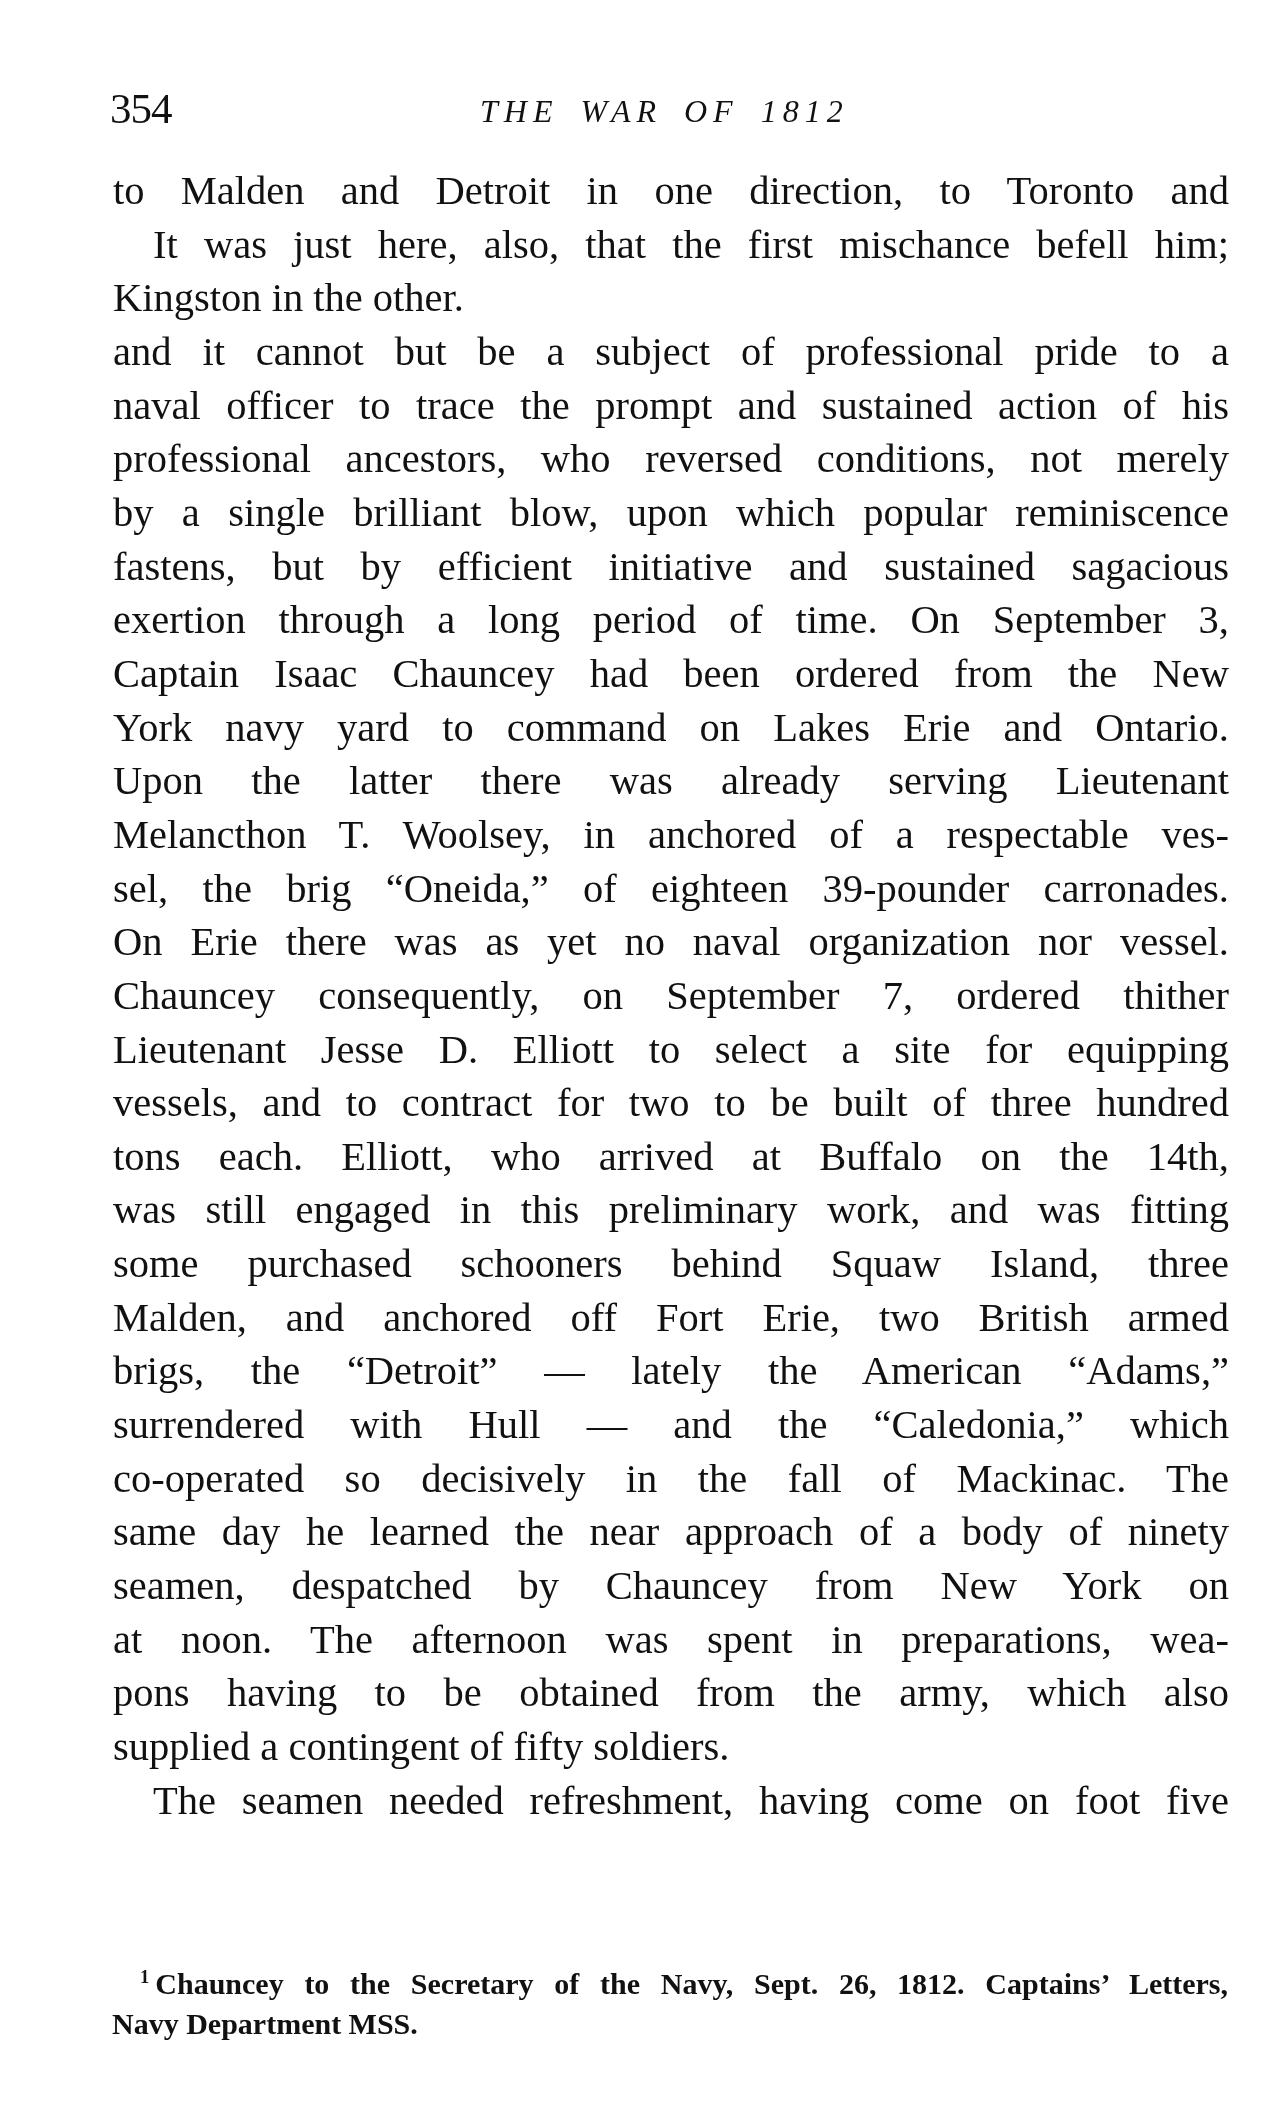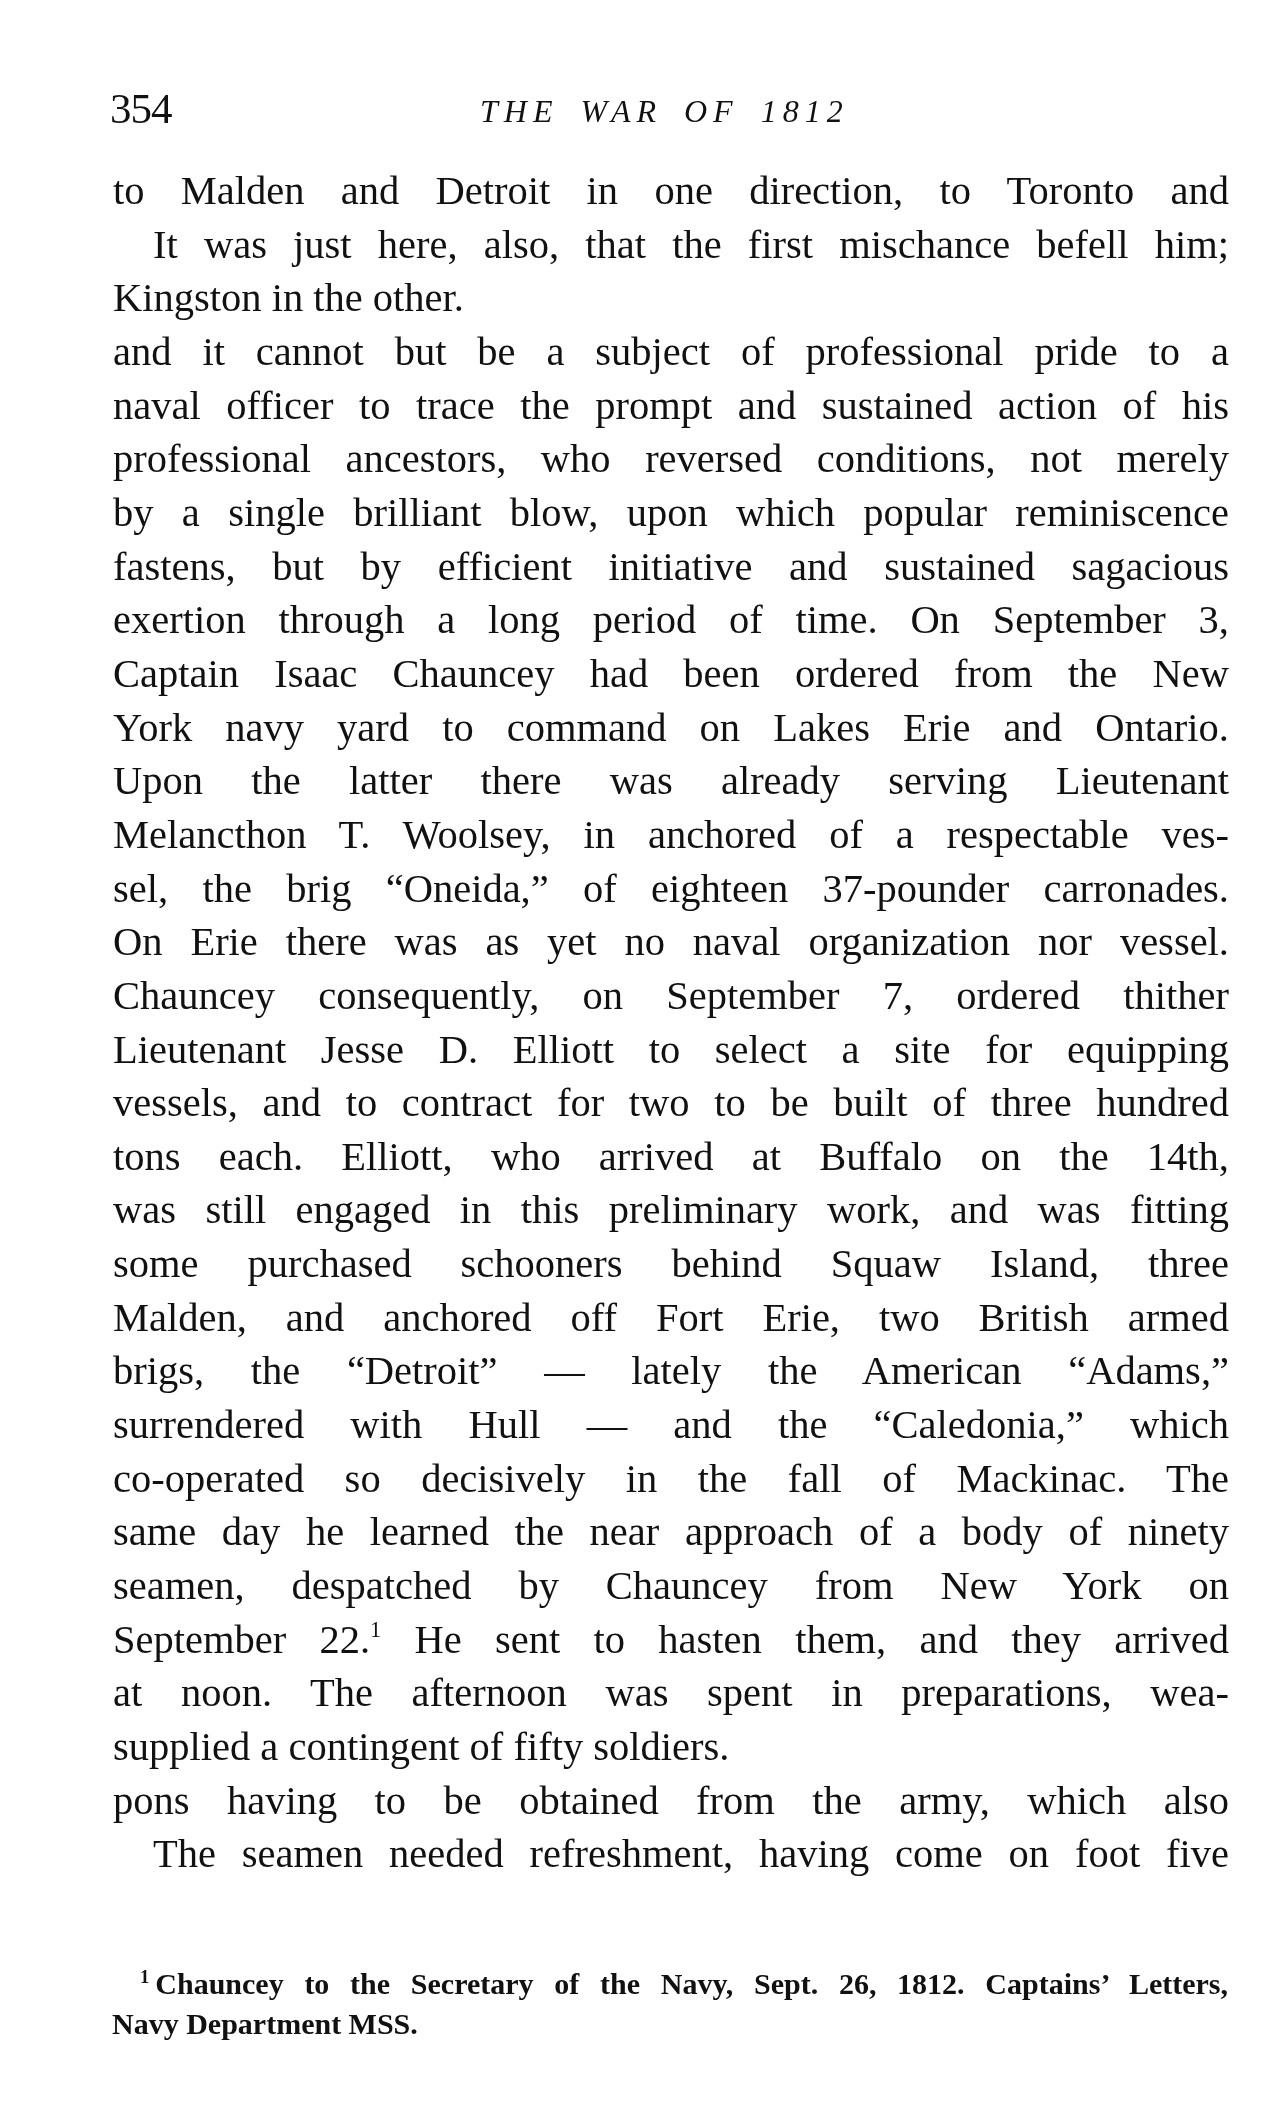--- a/index.html
+++ b/index.html
@@ -111,37 +111,36 @@
   <span class="line">and it cannot but be a subject of professional pride to a</span>
   <span class="line">naval officer to trace the prompt and sustained action of his</span>
   <span class="line">professional ancestors, who reversed conditions, not merely</span>
   <span class="line">by a single brilliant blow, upon which popular reminiscence</span>
   <span class="line">fastens, but by efficient initiative and sustained sagacious</span>
   <span class="line">exertion through a long period of time.  On September 3,</span>
   <span class="line">Captain Isaac Chauncey had been ordered from the New</span>
   <span class="line">York navy yard to command on Lakes Erie and Ontario.</span>
   <span class="line">Upon the latter there was already serving Lieutenant</span>
   <span class="line">Melancthon T. Woolsey, in anchored of a respectable ves-</span>
-  <span class="line">sel, the brig “Oneida,” of eighteen 37-pounder carronades.</span>
+  <span class="line">sel, the brig “Oneida,” of eighteen 39-pounder carronades.</span>
   <span class="line">On Erie there was as yet no naval organization nor vessel.</span>
   <span class="line">Chauncey consequently, on September 7, ordered thither</span>
   <span class="line">Lieutenant Jesse D. Elliott to select a site for equipping</span>
   <span class="line">vessels, and to contract for two to be built of three hundred</span>
   <span class="line">tons each.  Elliott, who arrived at Buffalo on the 14th,</span>
   <span class="line">was still engaged in this preliminary work, and was fitting</span>
   <span class="line">some purchased schooners behind Squaw Island, three</span>
   <span class="line">Malden, and anchored off Fort Erie, two British armed</span>
   <span class="line">brigs, the “Detroit” — lately the American “Adams,”</span>
   <span class="line">surrendered with Hull — and the “Caledonia,” which</span>
   <span class="line">co-operated so decisively in the fall of Mackinac.  The</span>
   <span class="line">same day he learned the near approach of a body of ninety</span>
   <span class="line">seamen, despatched by Chauncey from New York on</span>
-  <span class="line">September 22.<sup>1</sup>  He sent to hasten them, and they arrived</span>
   <span class="line">at noon.  The afternoon was spent in preparations, wea-</span>
+  <span class="line">pons having to be obtained from the army, which also</span>
   <span class="line last">supplied a contingent of fifty soldiers.</span>
-  <span class="line">pons having to be obtained from the army, which also</span>
   <span class="line indent">The seamen needed refreshment, having come on foot five</span>
 </div>
 
 <div class="footnotes">
   <span class="fn-line indent"><span class="fn-marker">1</span><span>Chauncey to the Secretary of the Navy, Sept. 26, 1812.   Captains’ Letters,</span></span>
   <span class="fn-line last">Navy Department MSS.</span>
 </div>
 
 </body></html>

